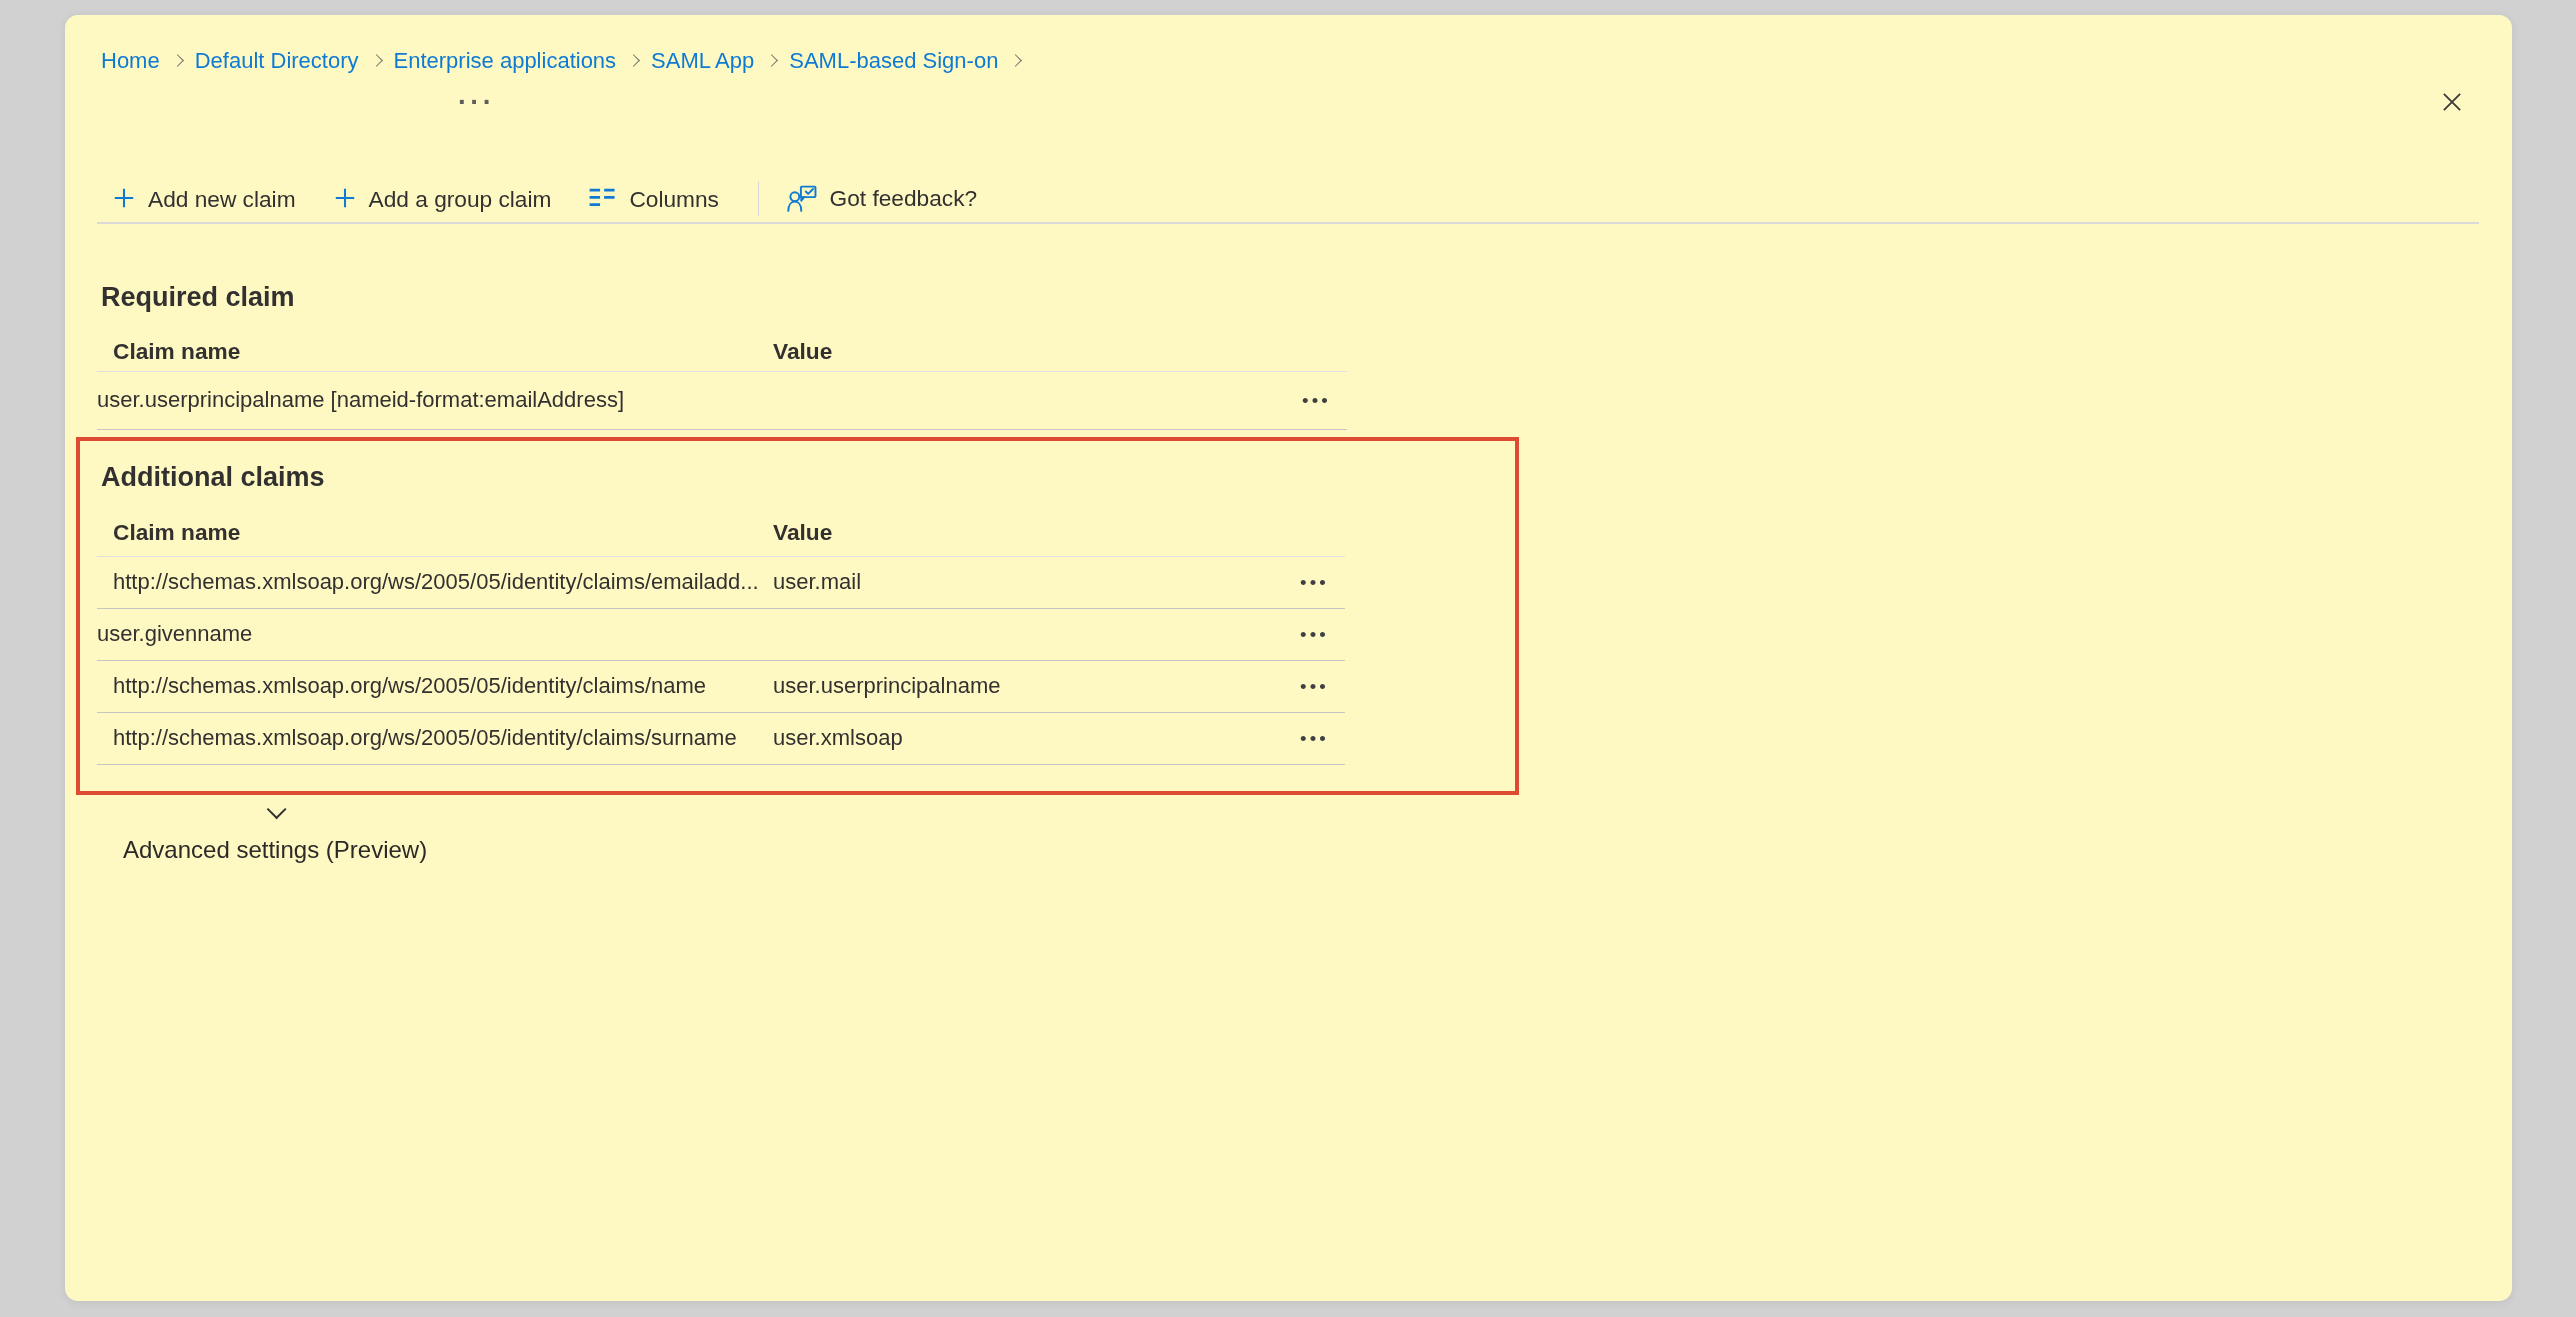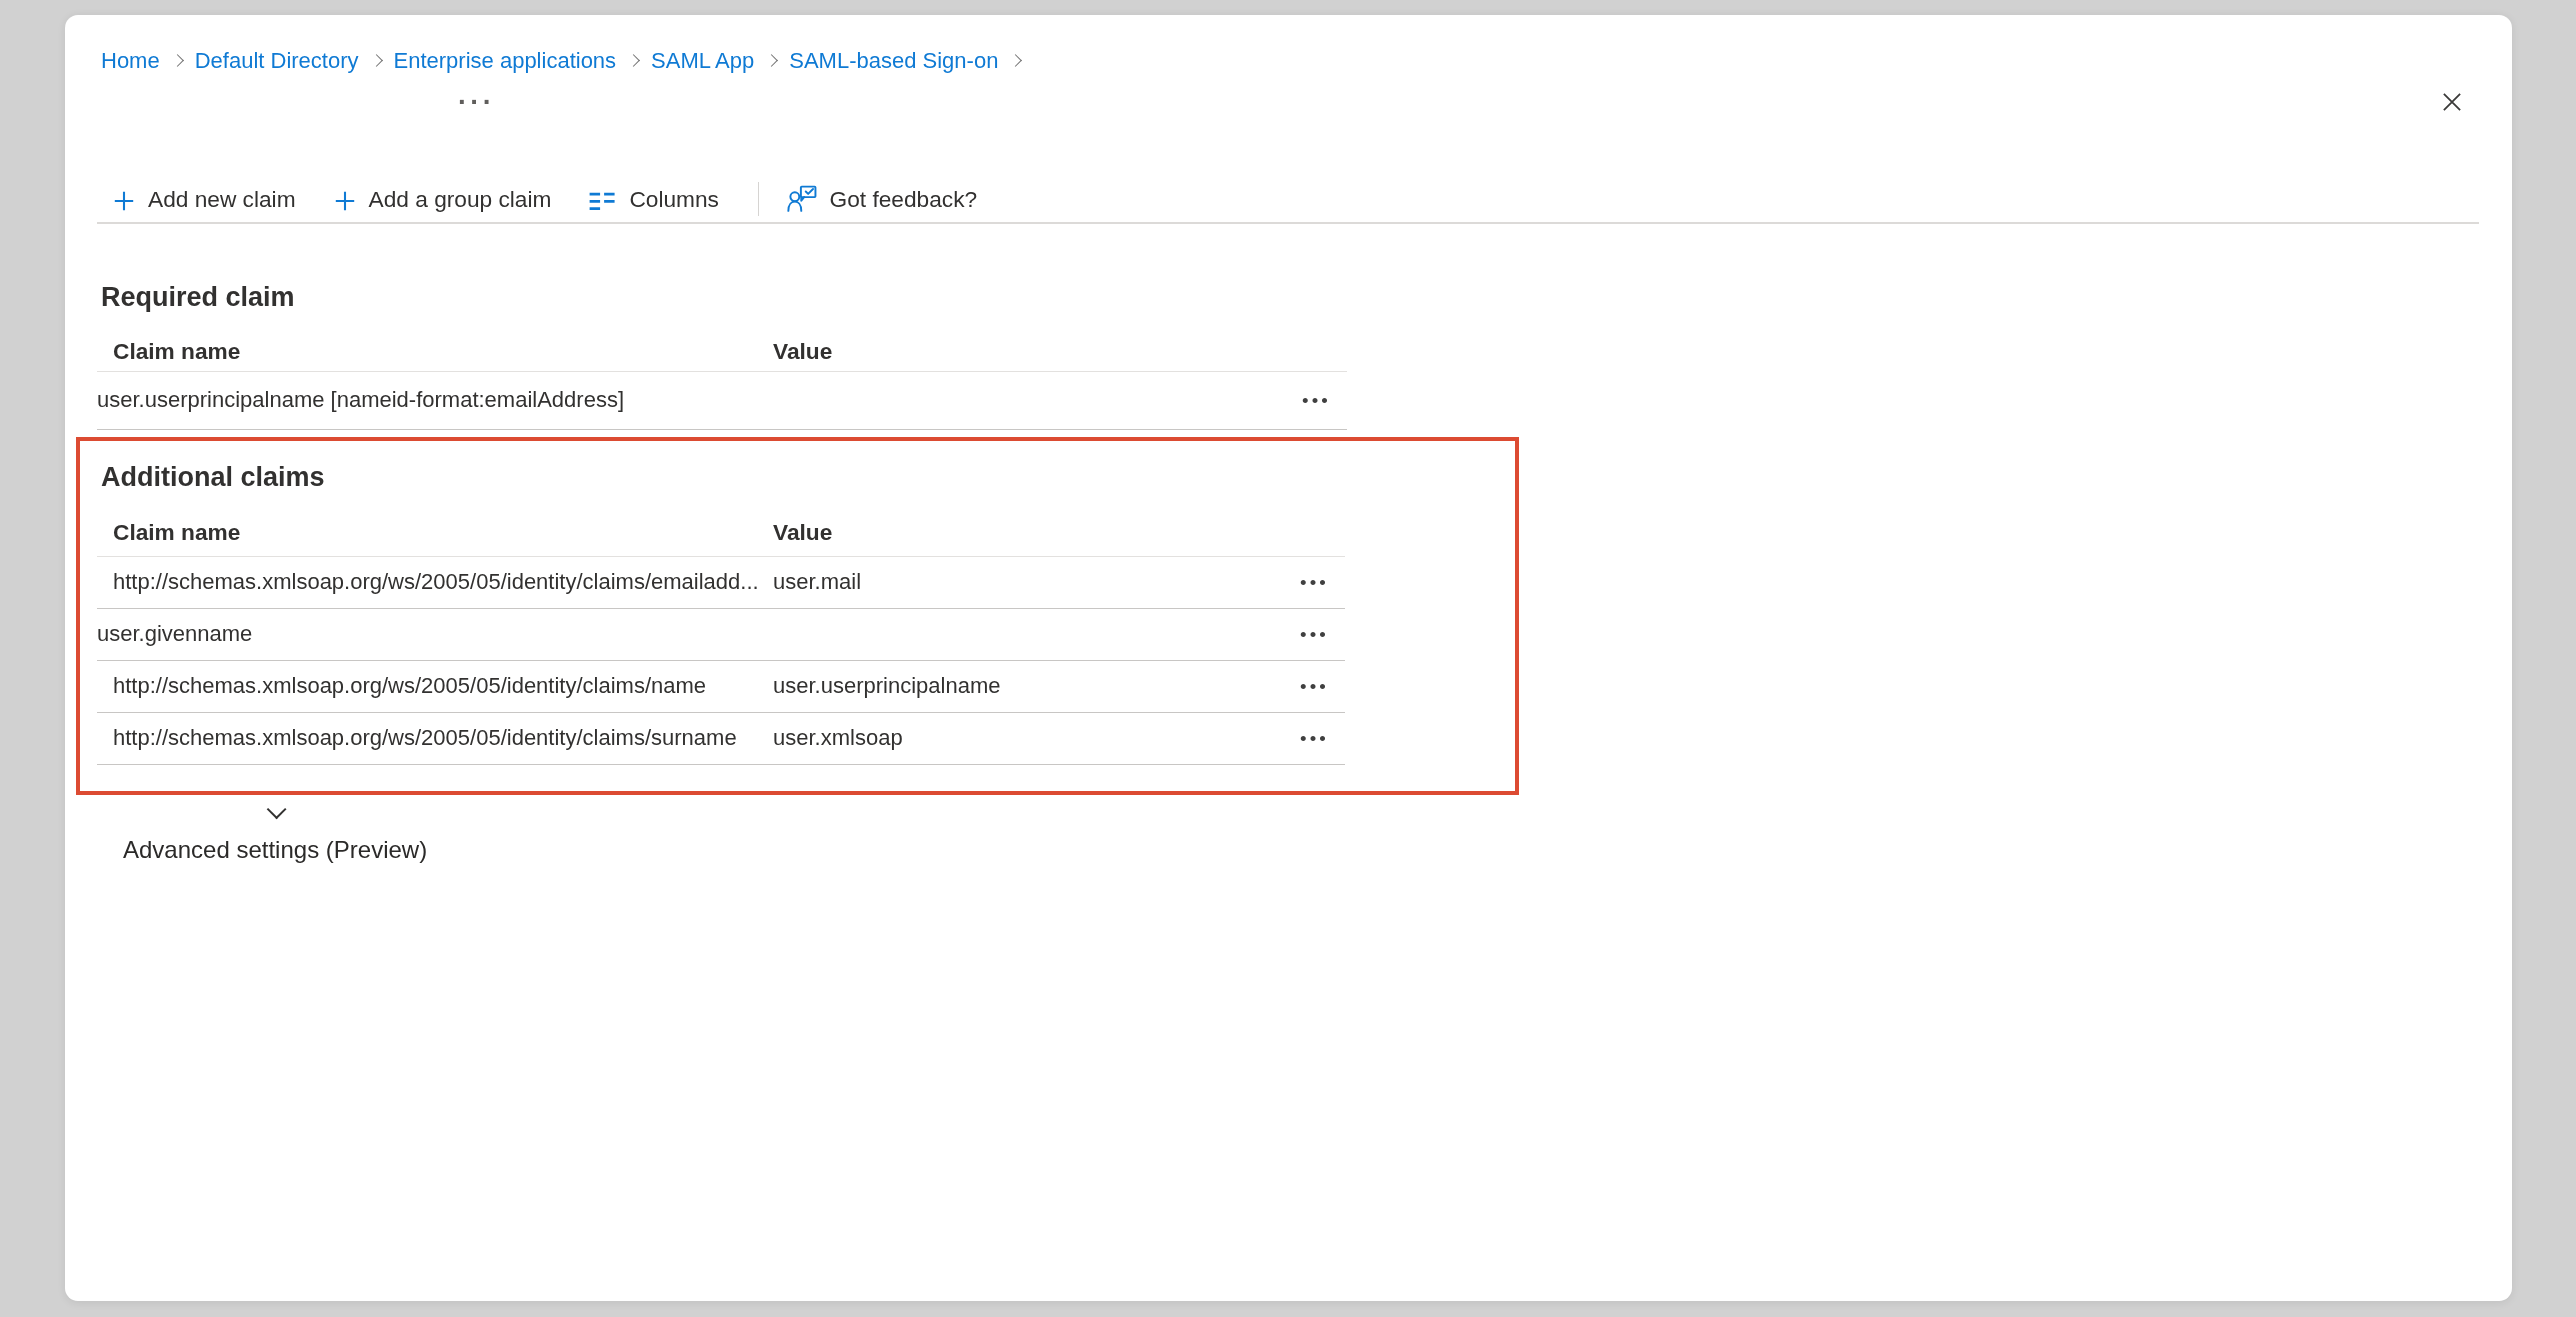--- a/index.html
+++ b/index.html
@@ -6,21 +6,21 @@
   html,body { width:2576px; height:1317px; }
   body {
     background:#d1d1d1;
     font-family:"Liberation Sans", sans-serif;
     color:#323130;
     overflow:hidden;
   }
   .panel {
     position:absolute; left:65px; top:14.6px;
     width:2447px; height:1286px;
-    background:#ffffff; border-radius:13px;
+    background:#fef9c3; border-radius:13px;
     box-shadow:0 1.6px 8px rgba(0,0,0,0.08);
   }
 
   
   .breadcrumb {
     position:absolute; left:36px; top:32px;
     display:flex; align-items:center;
     font-size:22px; line-height:27.5px;
   }
   .crumb { color:#0f7ad4; cursor:pointer; white-space:nowrap; }
@@ -49,21 +49,21 @@
     cursor:pointer;
   }
 
   
   .toolbar {
     position:absolute; left:47px; top:165px; height:39px;
     display:flex; align-items:center;
     font-size:22.7px; color:#323130;
   }
   .tb-btn {
-    display:flex; align-items:flex-end; gap:12px;
+    display:flex; align-items:flex-start; gap:12px;
     margin-right:37px; cursor:pointer; white-space:nowrap;
   }
   .tb-divider {
     width:1.6px; height:34px; background:#d6d4d2;
     margin:0 8px 0 1.6px; flex:0 0 auto;
   }
   .tb-btn.feedback { margin-left:19.4px; }
   .toolbar-rule {
     position:absolute; left:32px; top:207px;
     width:2382px; height:2.4px; background:#dcdad8;

